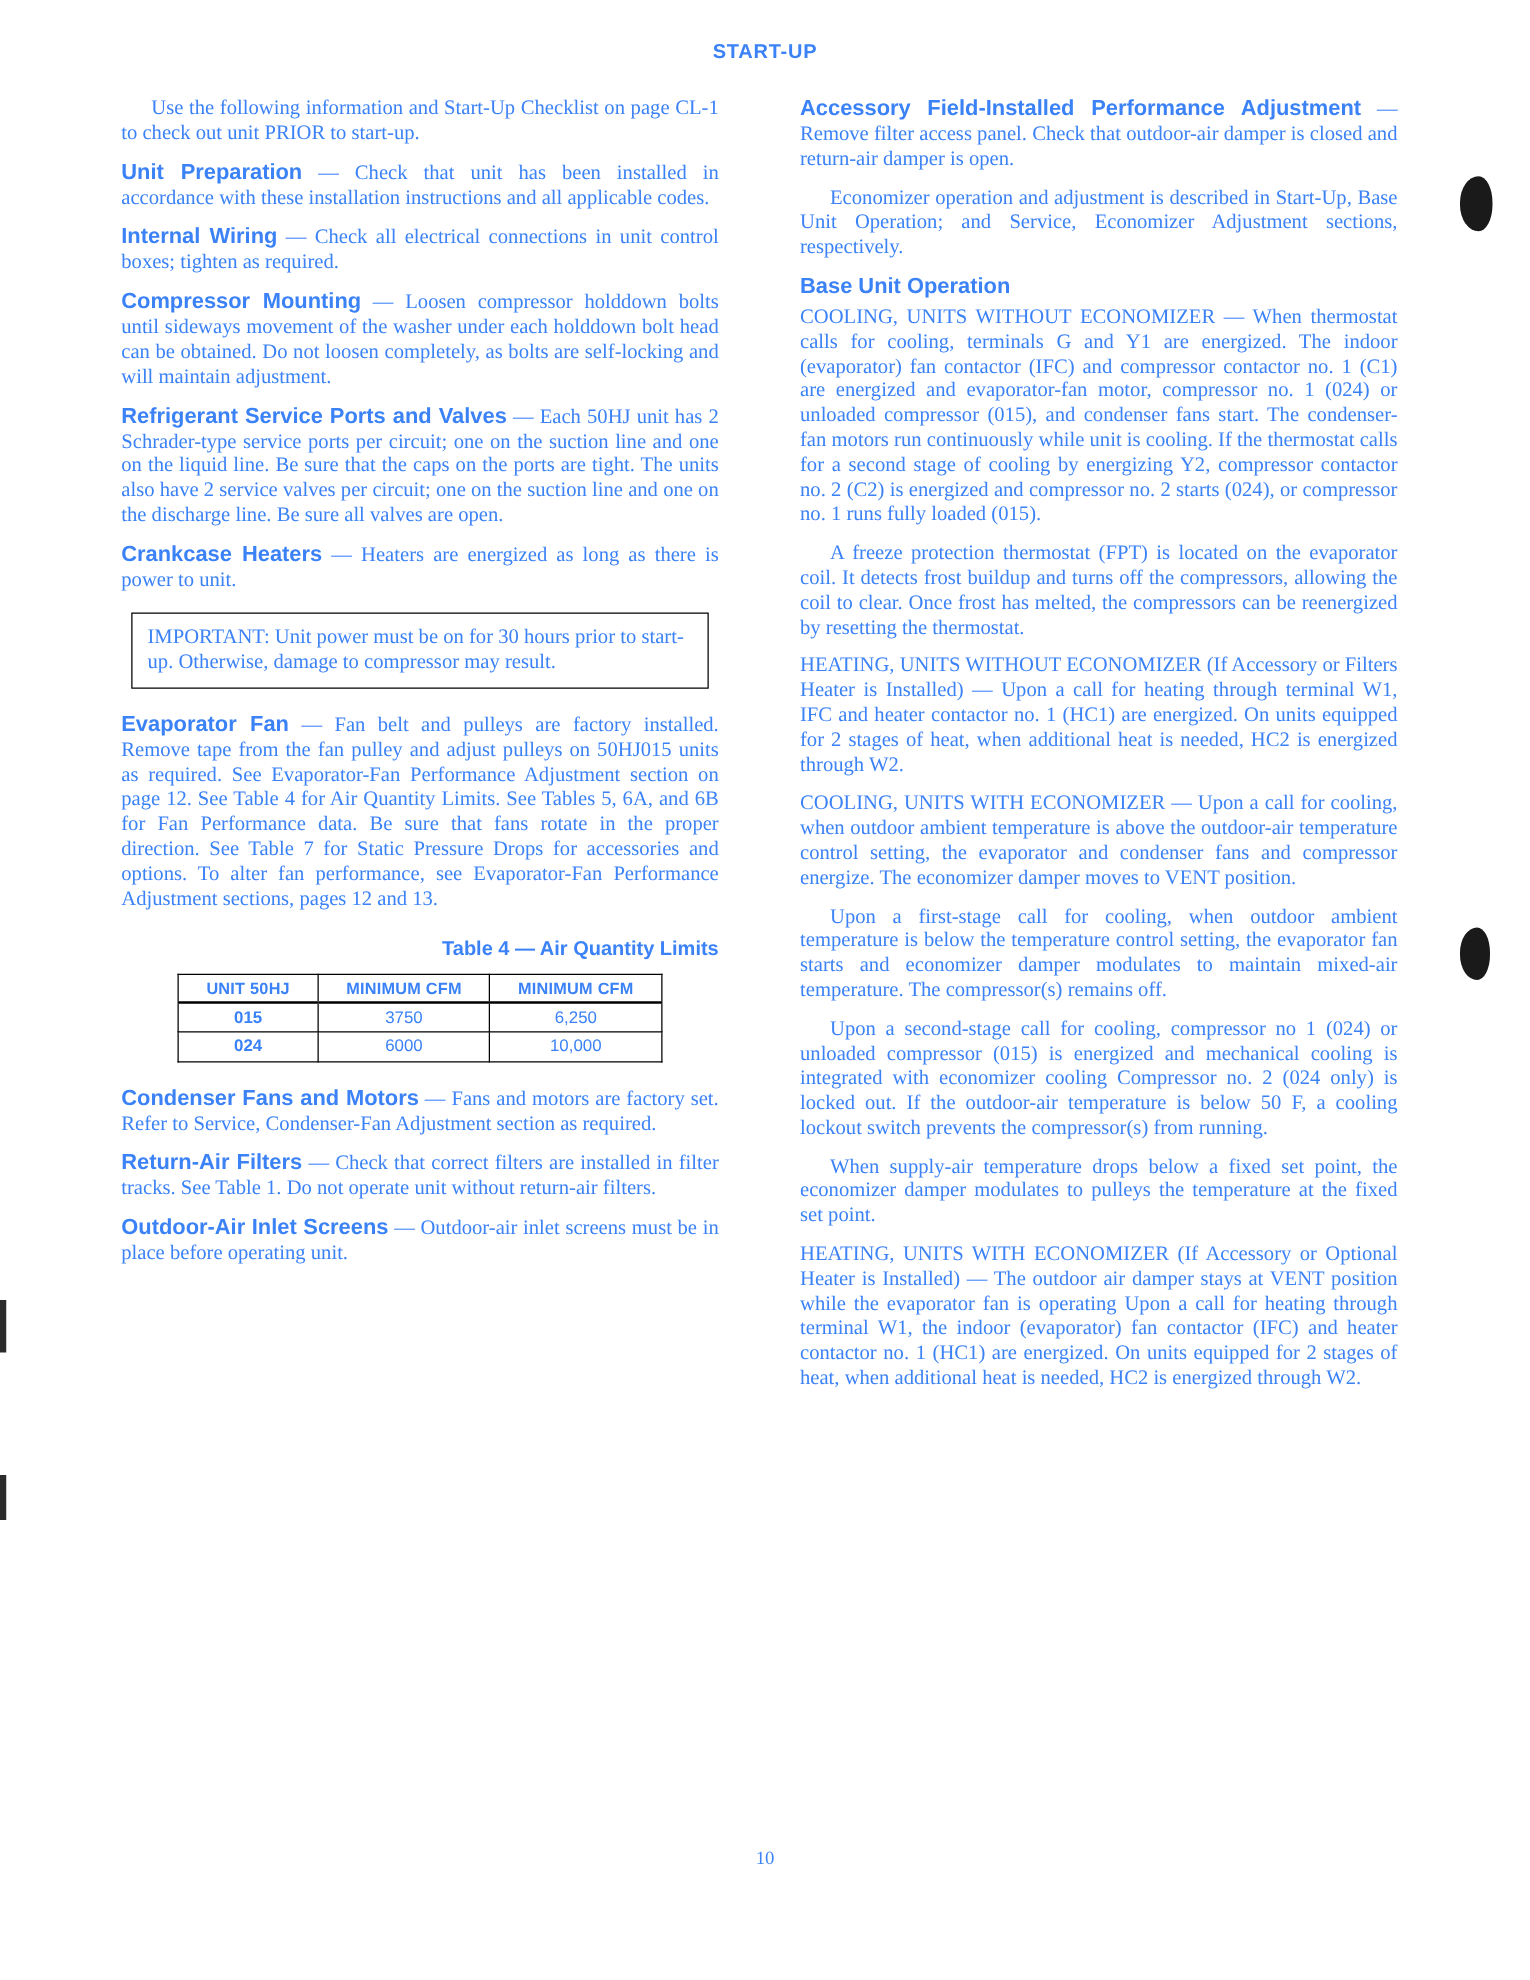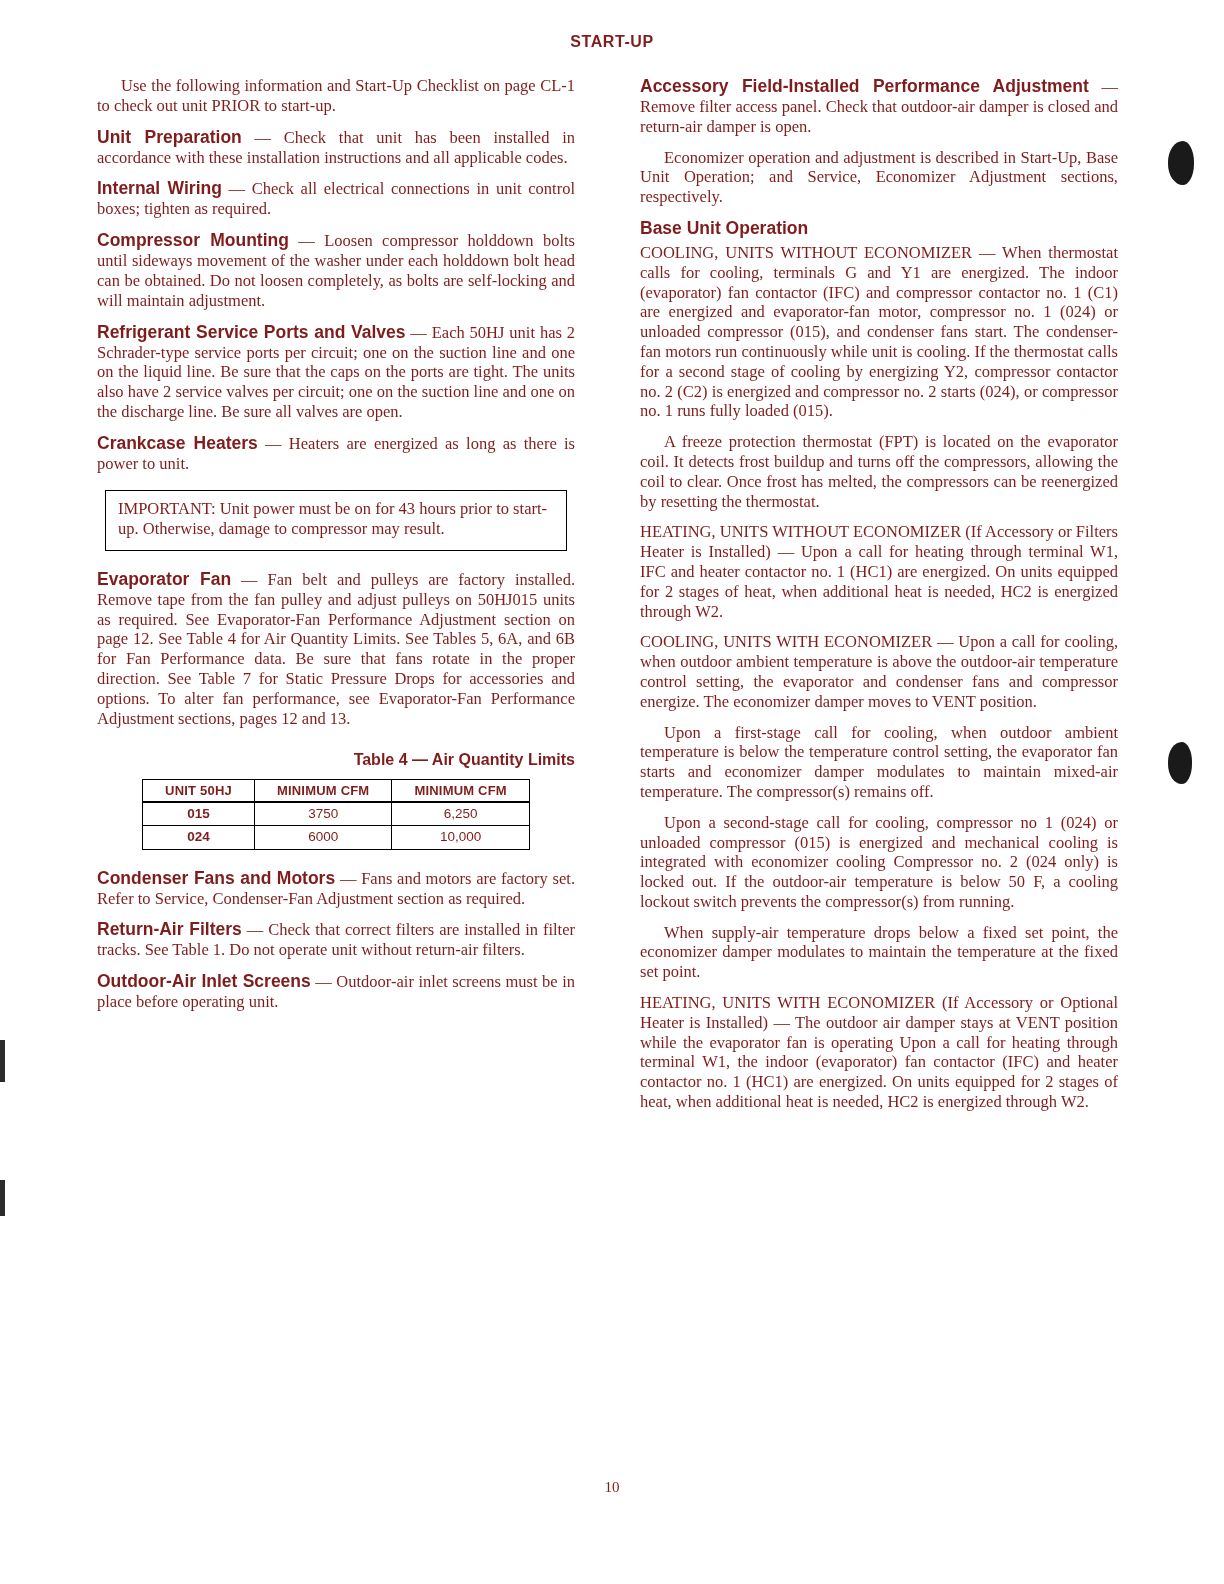--- a/index.html
+++ b/index.html
@@ -6,21 +6,21 @@
     margin: 0;
     padding: 0;
     background: #ffffff;
   }
   .page {
     position: relative;
     width: 1224px;
     height: 1564px;
     background: #ffffff;
     font-family: "Liberation Serif", serif;
-    color: #7f1d1d;
+    color: #3b82f6;
     overflow: hidden;
   }
   .page-header {
     position: absolute;
     top: 33px;
     left: 0;
     width: 1224px;
     text-align: center;
     font-family: "Liberation Sans", sans-serif;
     font-weight: bold;
@@ -152,21 +152,21 @@
 
     <p class="para"><span class="run-head">Internal Wiring</span><span> — </span><span>Check all electrical connections in unit control boxes; tighten as required.</span></p>
 
     <p class="para"><span class="run-head">Compressor Mounting</span><span> — </span><span>Loosen compressor holddown bolts until sideways movement of the washer under each holddown bolt head can be obtained. Do not loosen completely, as bolts are self-locking and will maintain adjustment.</span></p>
 
     <p class="para"><span class="run-head">Refrigerant Service Ports and Valves</span><span> — </span><span>Each 50HJ unit has 2 Schrader-type service ports per circuit; one on the suction line and one on the liquid line. Be sure that the caps on the ports are tight. The units also have 2 service valves per circuit; one on the suction line and one on the discharge line. Be sure all valves are open.</span></p>
 
     <p class="para"><span class="run-head">Crankcase Heaters</span><span> — </span><span>Heaters are energized as long as there is power to unit.</span></p>
 
     <div class="important-box">
-      <span>IMPORTANT: Unit power must be on for 43 hours prior to start-up. Otherwise, damage to compressor may result.</span>
+      <span>IMPORTANT: Unit power must be on for 30 hours prior to start-up. Otherwise, damage to compressor may result.</span>
     </div>
 
     <p class="para"><span class="run-head">Evaporator Fan</span><span> — </span><span>Fan belt and pulleys are factory installed. Remove tape from the fan pulley and adjust pulleys on 50HJ015 units as required. See Evaporator-Fan Performance Adjustment section on page 12. See Table 4 for Air Quantity Limits. See Tables 5, 6A, and 6B for Fan Performance data. Be sure that fans rotate in the proper direction. See Table 7 for Static Pressure Drops for accessories and options. To alter fan performance, see Evaporator-Fan Performance Adjustment sections, pages 12 and 13.</span></p>
 
     <div class="table-title">Table 4 — Air Quantity Limits</div>
 
     <table class="aq">
       <thead>
         <tr>
           <th>UNIT 50HJ</th>
@@ -211,21 +211,21 @@
     <p class="para indent">A freeze protection thermostat (FPT) is located on the evaporator coil. It detects frost buildup and turns off the compressors, allowing the coil to clear. Once frost has melted, the compressors can be reenergized by resetting the thermostat.</p>
 
     <p class="para"><span>HEATING, UNITS WITHOUT ECONOMIZER (If Accessory or Filters Heater is Installed)</span><span> — </span><span>Upon a call for heating through terminal W1, IFC and heater contactor no. 1 (HC1) are energized. On units equipped for 2 stages of heat, when additional heat is needed, HC2 is energized through W2.</span></p>
 
     <p class="para"><span>COOLING, UNITS WITH ECONOMIZER</span><span> — </span><span>Upon a call for cooling, when outdoor ambient temperature is above the outdoor-air temperature control setting, the evaporator and condenser fans and compressor energize. The economizer damper moves to VENT position.</span></p>
 
     <p class="para indent">Upon a first-stage call for cooling, when outdoor ambient temperature is below the temperature control setting, the evaporator fan starts and economizer damper modulates to maintain mixed-air temperature. The compressor(s) remains off.</p>
 
     <p class="para indent">Upon a second-stage call for cooling, compressor no 1 (024) or unloaded compressor (015) is energized and mechanical cooling is integrated with economizer cooling Compressor no. 2 (024 only) is locked out. If the outdoor-air temperature is below 50 F, a cooling lockout switch prevents the compressor(s) from running.</p>
 
-    <p class="para indent">When supply-air temperature drops below a fixed set point, the economizer damper modulates to maintain the temperature at the fixed set point.</p>
+    <p class="para indent">When supply-air temperature drops below a fixed set point, the economizer damper modulates to pulleys the temperature at the fixed set point.</p>
 
     <p class="para"><span>HEATING, UNITS WITH ECONOMIZER (If Accessory or Optional Heater is Installed)</span><span> — </span><span>The outdoor air damper stays at VENT position while the evaporator fan is operating Upon a call for heating through terminal W1, the indoor (evaporator) fan contactor (IFC) and heater contactor no. 1 (HC1) are energized. On units equipped for 2 stages of heat, when additional heat is needed, HC2 is energized through W2.</span></p>
 
   </div>
 
   <div class="footer-num">10</div>
 
 </div>
 
 </body></html>

